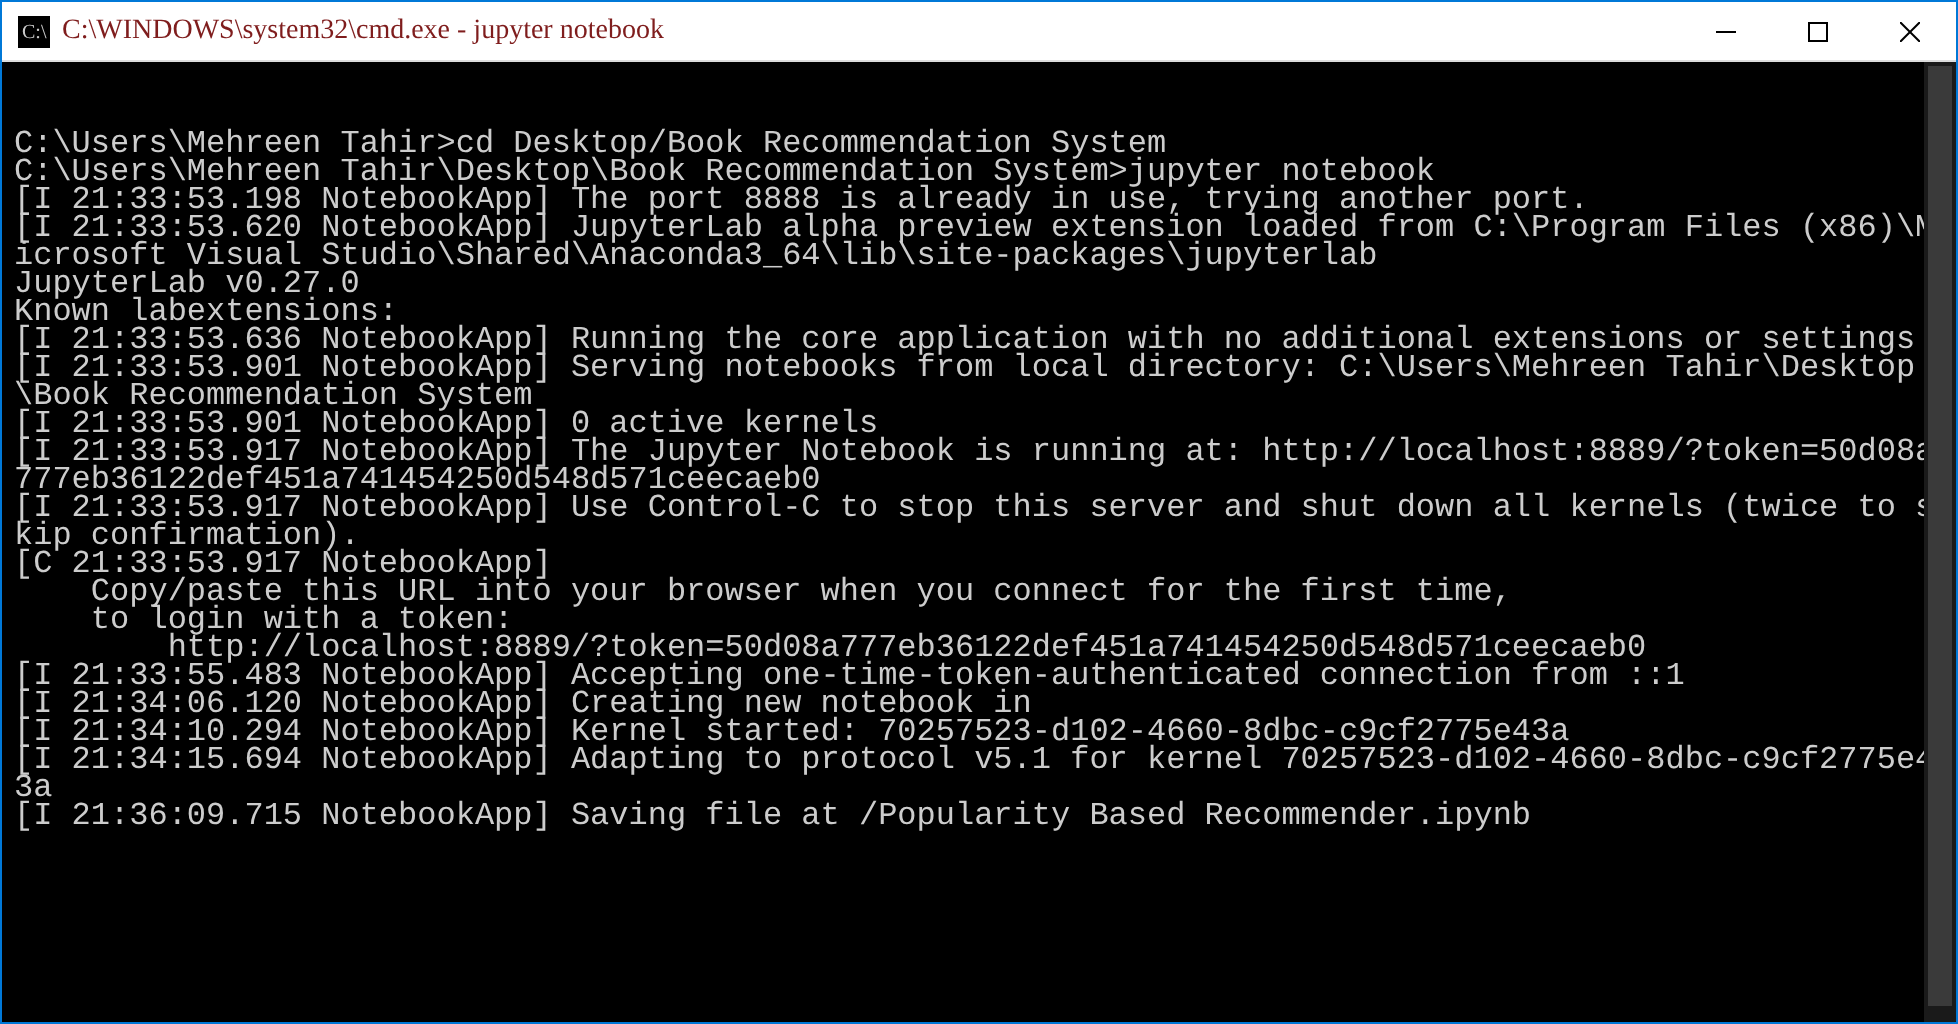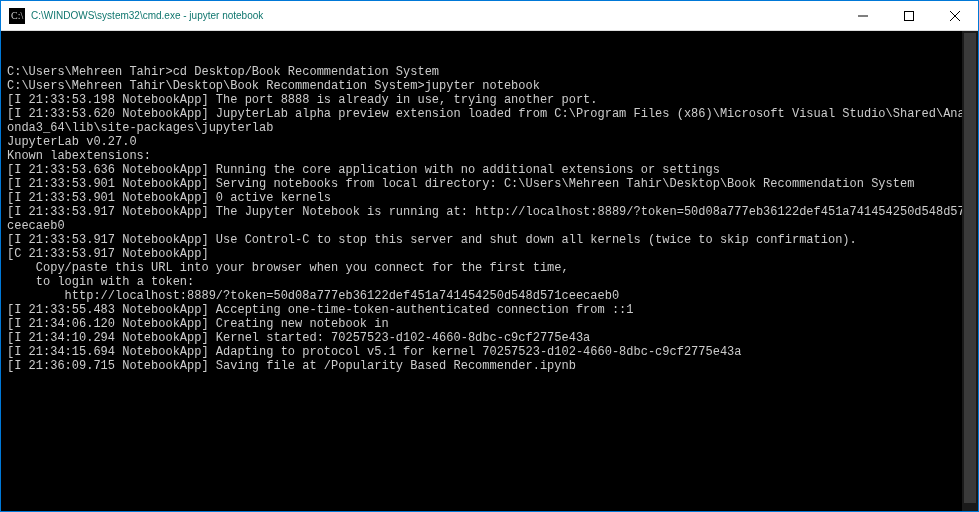--- a/index.html
+++ b/index.html
@@ -20,24 +20,25 @@
   }
   .titlebar .icon {
     width: 16px;
     height: 16px;
     margin: 0 6px 0 8px;
     background: #000;
     display: inline-block;
   }
   .titlebar .title {
     flex: 1;
-    font-size: 10px;
-    color: #0f766e;
+    font-size: 14px;
+    color: #7f1d1d;
     white-space: nowrap;
     overflow: hidden;
+    font-family: Liberation Serif, serif;
   }
   .title-btns {
     display: flex;
     height: 100%;
   }
   .title-btn {
     width: 46px;
     height: 100%;
     display: flex;
     align-items: center;
@@ -46,21 +47,21 @@
     color: #000;
     cursor: pointer;
   }
   .title-btn svg { display: block; }
   .terminal {
     width: 100%;
     height: calc(100% - 30px);
     background: #000;
     color: #ccc;
     font-family: Consolas, "Courier New", monospace;
-    font-size: 12px;
+    font-size: 16px;
     line-height: 14px;
     padding: 6px 6px;
     white-space: pre-wrap;
     word-break: break-all;
     overflow: hidden;
     position: relative;
   }
   .scrollbar {
     position: absolute;
     right: 0;

